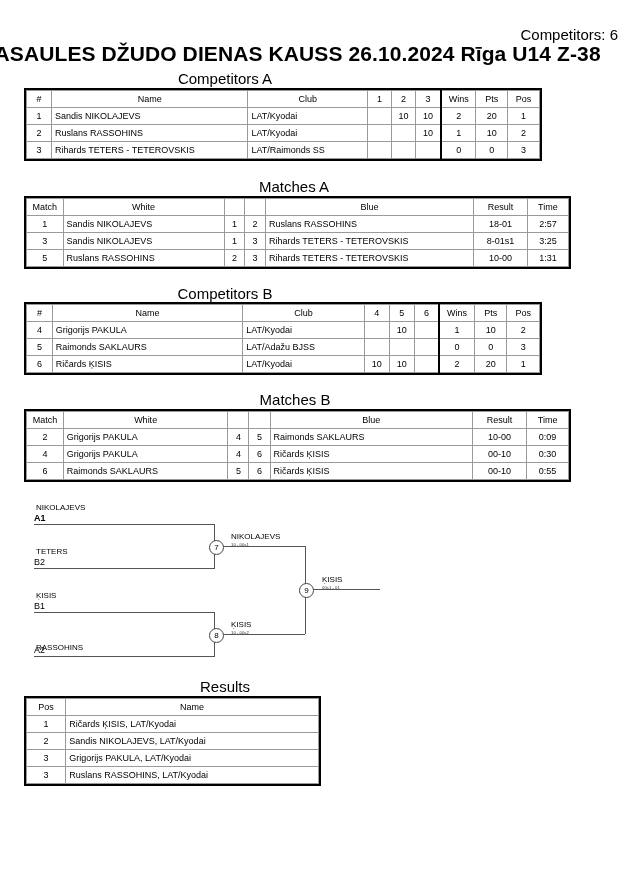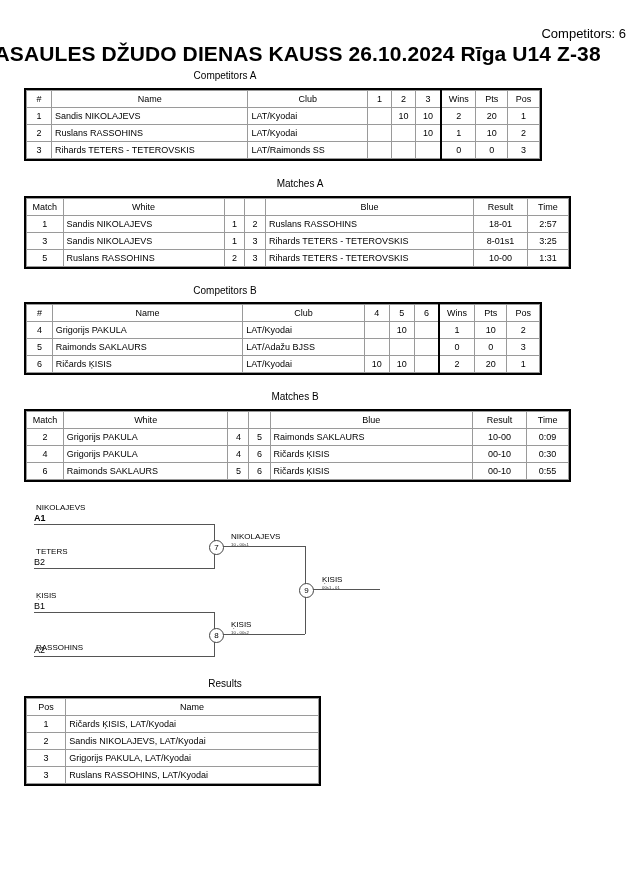--- a/index.html
+++ b/index.html
@@ -35,29 +35,29 @@
     position: absolute;
     left: -18px;
     top: 0;
     font-size: 21px;
     font-weight: bold;
     letter-spacing: 0.1px;
     white-space: nowrap;
   }
   .competitors-count {
     position: absolute;
-    right: 4px;
+    right: 12px;
     top: 26px;
-    font-size: 13px;
+    font-size: 15px;
   }
 
   
   .caption {
     position: absolute;
-    font-size: 10px;
+    font-size: 15px;
     text-align: center;
   }
 
   
   table.grid {
     position: absolute;
     border-collapse: collapse;
     font-size: 9px;
     background: #fff;
   }
@@ -182,21 +182,21 @@
       <td class="c"></td>
       <td class="c"></td>
       <td class="c"></td>
       <td class="c thick-left">0</td>
       <td class="c">0</td>
       <td class="c">3</td>
     </tr>
   </tbody>
     </table>
 
-  <div class="caption" style="left:220px; top:178px; width:160px;">Matches A</div>
+  <div class="caption" style="left:214px; top:178px; width:160px;">Matches A</div>
 
   <div class="outer-frame" style="left:24px; top:196px; width:547px; height:73px;"></div>
   <table class="grid" style="left:26px; top:198px; width:543px;">
     <tbody>
         <tr>
       <th class="c" style="width:31px;">Match</th>
       <th class="c" style="width:172px;">White</th>
       <th class="c" style="width:16px;"></th>
       <th class="c" style="width:16px;"></th>
       <th class="c" style="width:218px;">Blue</th>

